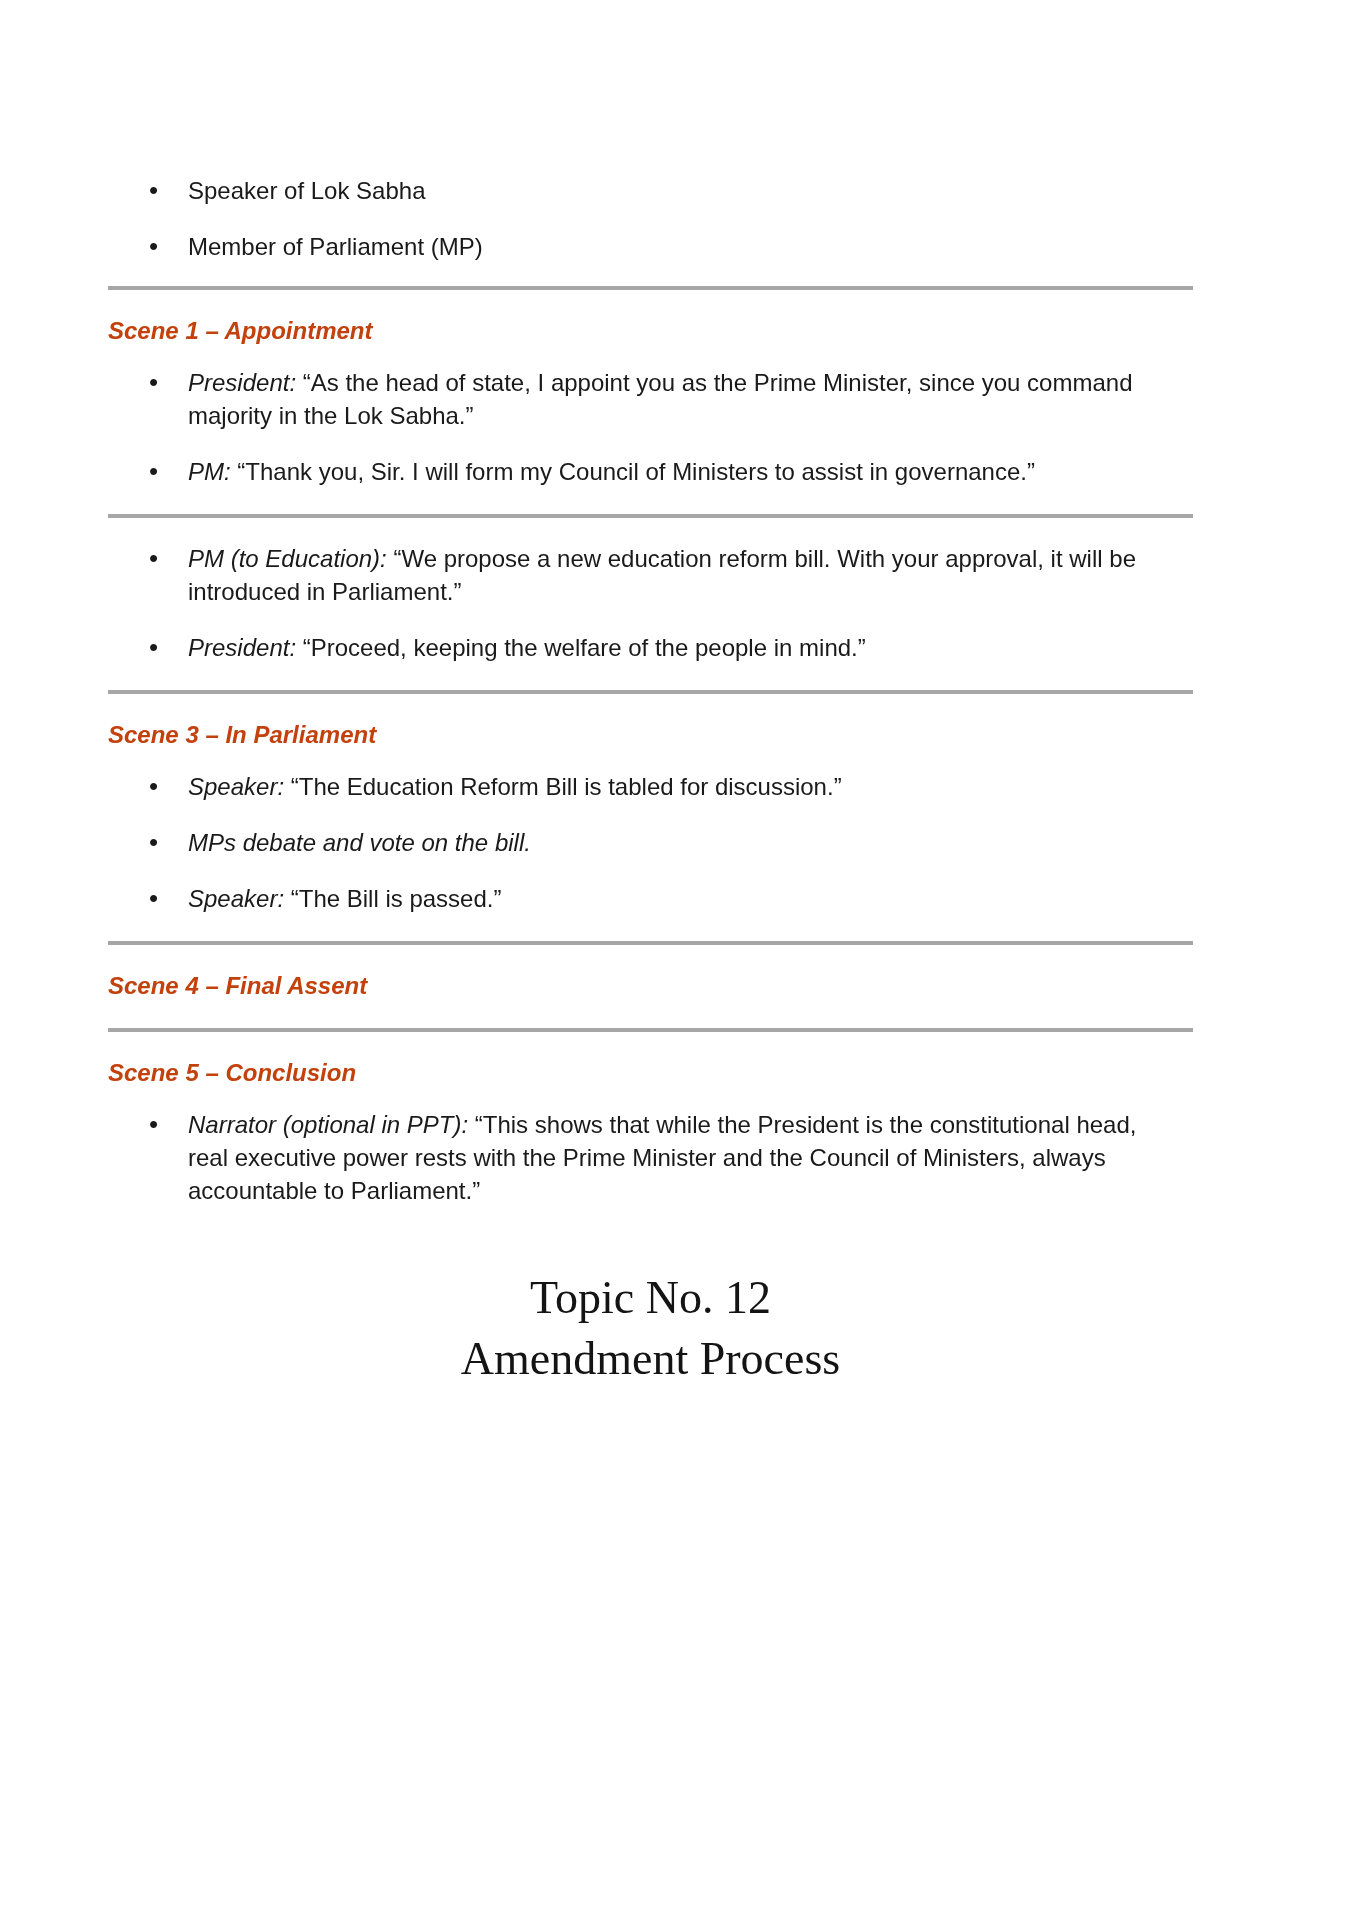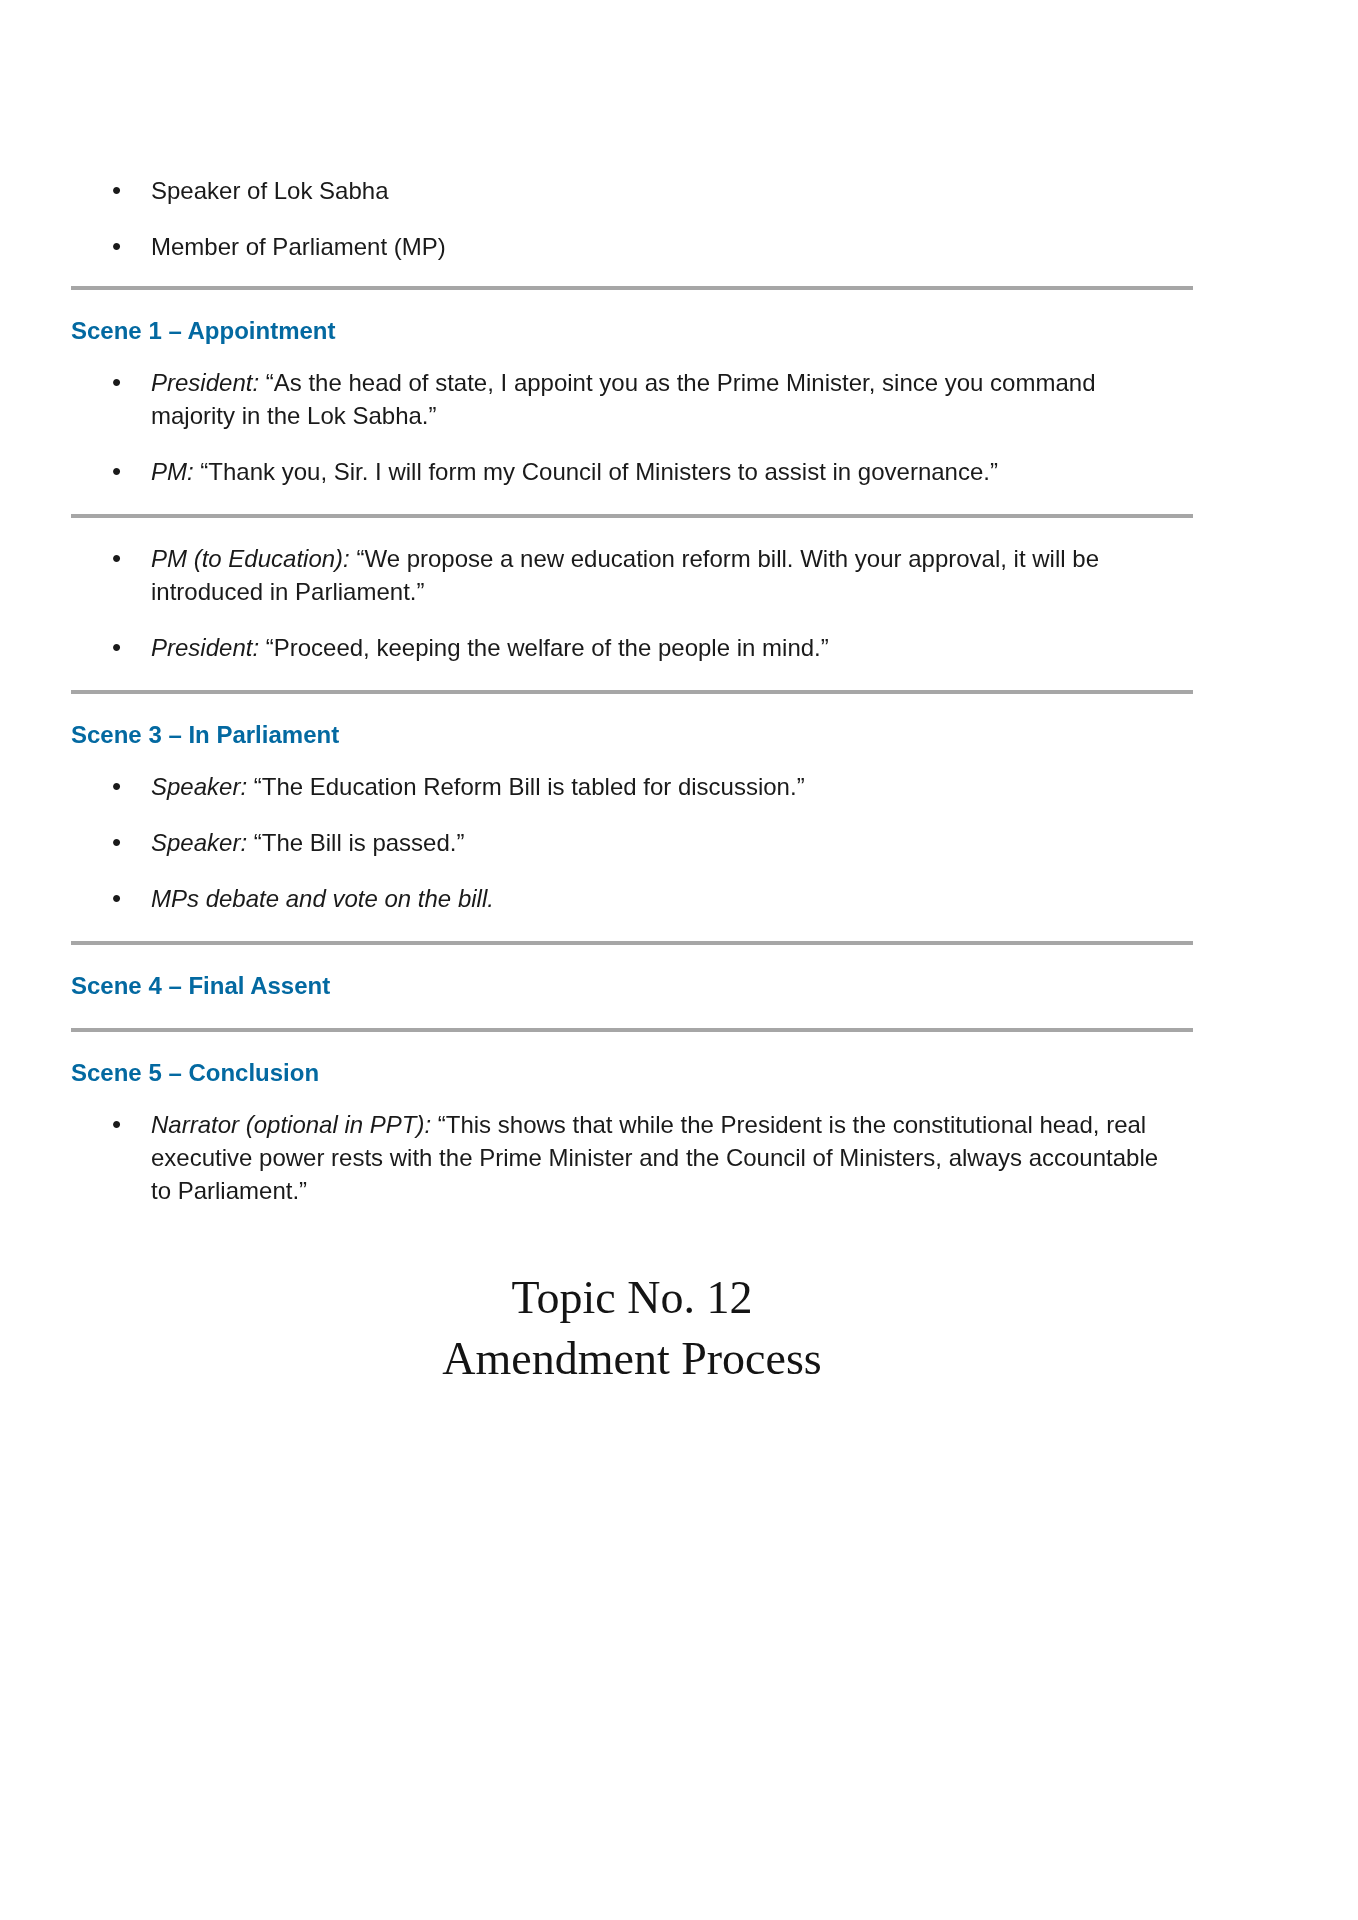--- a/index.html
+++ b/index.html
@@ -8,21 +8,21 @@
     width: 1358px;
     height: 1920px;
     background: #ffffff;
     font-family: "Liberation Sans", sans-serif;
     color: #1a1a1a;
     -webkit-font-smoothing: antialiased;
   }
   .page {
     width: 1358px;
     height: 1920px;
-    padding: 174px 165px 0 71px;
+    padding: 174px 165px 0 108px;
     overflow: hidden;
   }
   ul.bullets {
     list-style: none;
     margin: 0;
     padding: 0;
   }
   ul.bullets li {
     position: relative;
     padding-left: 80px;
@@ -39,21 +39,22 @@
     line-height: 33px;
     font-size: 26px;
     color: #1a1a1a;
   }
   .lead { font-style: italic; }
   .scene-heading {
     font-size: 24px;
     font-weight: 700;
     line-height: 33px;
     margin: 0 0 19px 0;
-    color: #0369a1;
+    color: #c2410c;
+    font-style: italic;
   }
   hr.divider {
     border: none;
     height: 4px;
     background: #a6a6a6;
     margin: 26px 0 24px 0;
     width: 100%;
   }
   hr.divider.first { margin-top: 9px; }
   .footer-titles { margin-top: 60px; }
@@ -95,22 +96,22 @@
       <li><em class="lead">President:</em><span> “Proceed, keeping the welfare of the people in mind.”</span></li>
     </ul>
   </div>
 
   <hr class="divider">
 
   <div>
     <h2 class="scene-heading">Scene 3 – In Parliament</h2>
     <ul class="bullets">
       <li><em class="lead">Speaker:</em><span> “The Education Reform Bill is tabled for discussion.”</span></li>
+      <li><em class="lead">MPs debate and vote on the bill.</em><span></span></li>
       <li><em class="lead">Speaker:</em><span> “The Bill is passed.”</span></li>
-      <li><em class="lead">MPs debate and vote on the bill.</em><span></span></li>
     </ul>
   </div>
 
   <hr class="divider">
 
   <div>
     <h2 class="scene-heading">Scene 4 – Final Assent</h2>
   </div>
 
   <hr class="divider">

